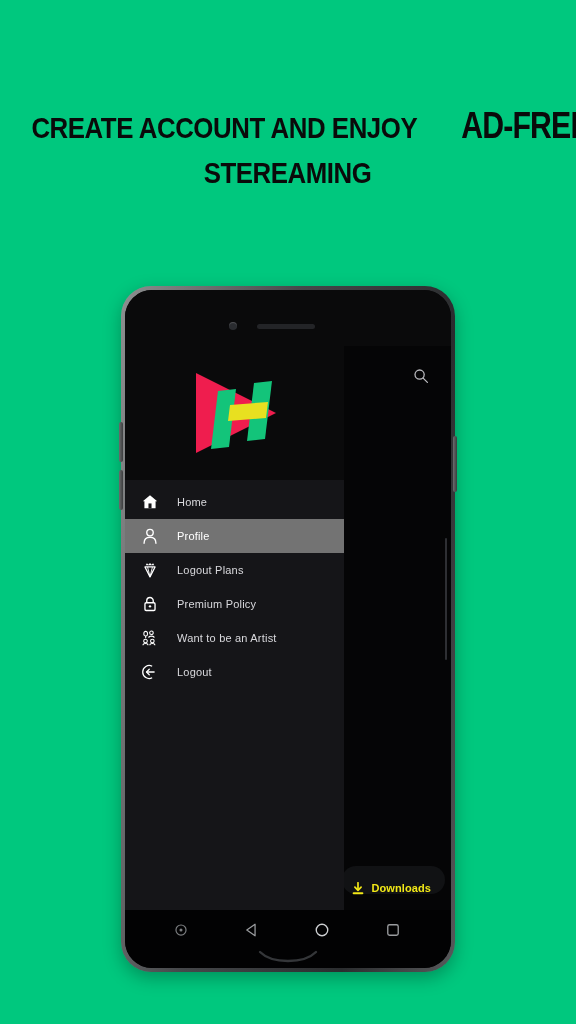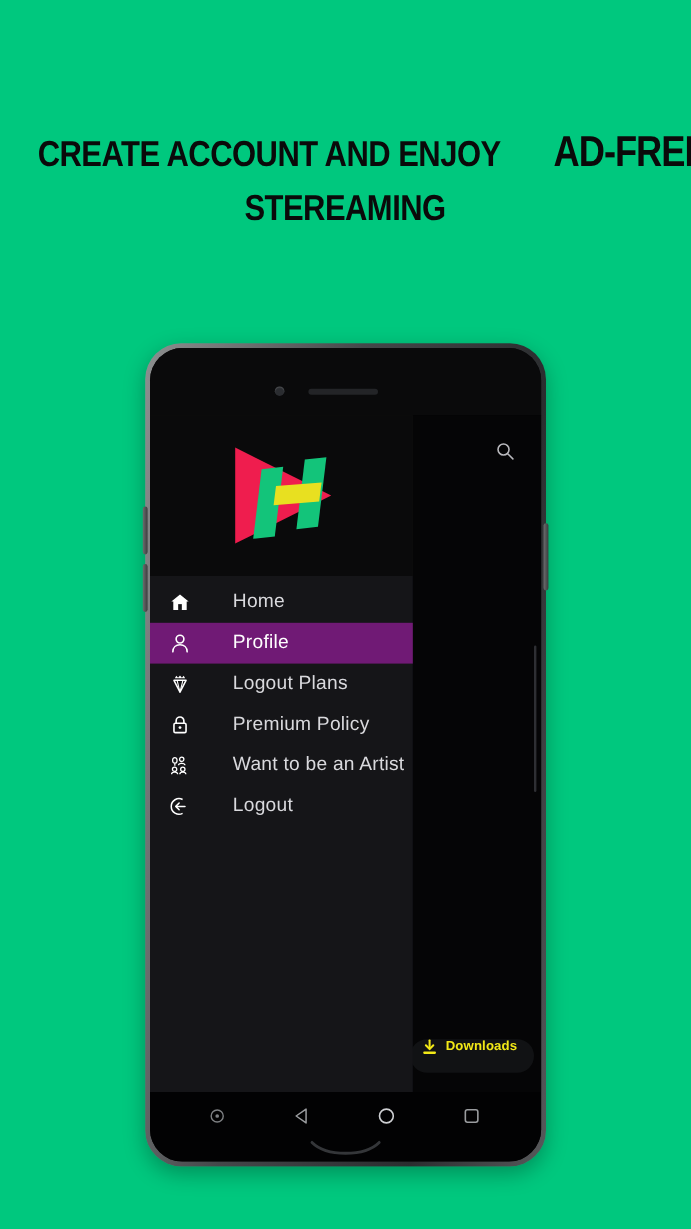--- a/index.html
+++ b/index.html
@@ -146,21 +146,21 @@
   }
 
   
   .downloads-chip {
     position: absolute;
     right: 6px;
     bottom: 16px;
     height: 28px;
     padding: 0 14px 0 10px;
     display: flex;
-    align-items: flex-start;
+    align-items: flex-end;
     gap: 7px;
     background: #111214;
     border-radius: 14px;
   }
   .downloads-label {
     color: #f2e817;
     font-size: 11px;
     font-weight: 700;
     letter-spacing: 0.1px;
   }
@@ -185,33 +185,33 @@
   .logo { width: 118px; height: 96px; display: block; }
 
   .menu { position: relative; padding-top: 5px; }
   .menu-item {
     position: relative;
     height: 34px;
     display: flex;
     align-items: center;
     padding-left: 14px;
   }
-  .menu-item.active { background: #701a75; }
+  .menu-item.active { background: #737373; }
   .menu-icon {
     width: 22px;
     height: 22px;
     flex: 0 0 22px;
     display: flex;
     align-items: center;
     justify-content: center;
   }
   .menu-icon svg { display: block; }
   .menu-label {
-    margin-left: 33px;
-    font-size: 16px;
+    margin-left: 16px;
+    font-size: 11px;
     color: #d9d9dd;
     letter-spacing: 0.2px;
     white-space: nowrap;
   }
   .menu-item.active .menu-label { color: #ffffff; }
 
   
   .navbar {
     position: absolute;
     left: 0;

